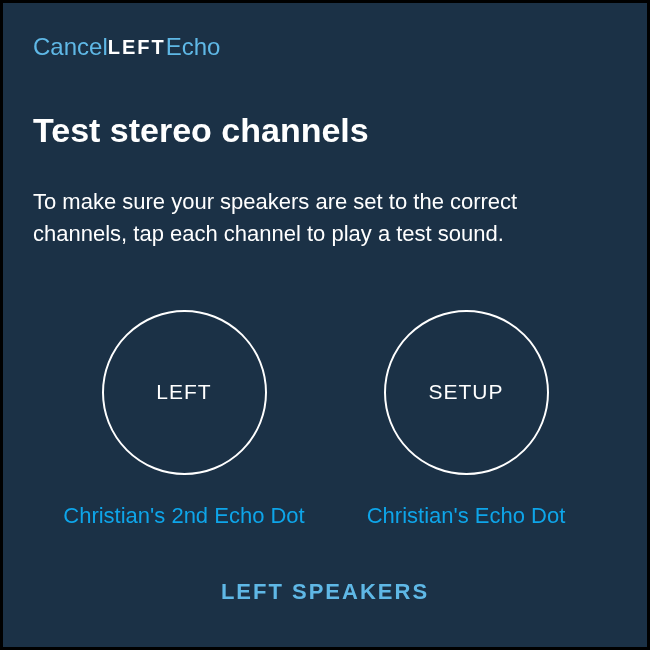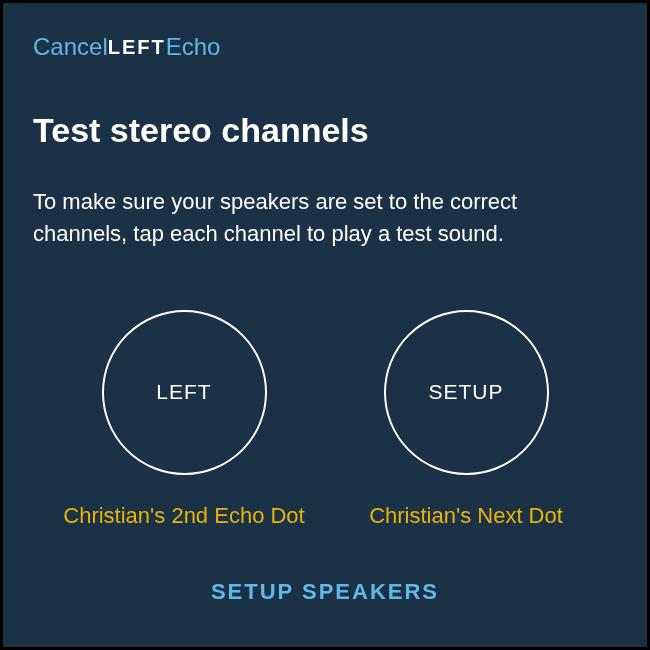--- a/index.html
+++ b/index.html
@@ -79,21 +79,21 @@
       margin-bottom: 28px;
       cursor: pointer;
     }
     .channel-label {
       color: #ffffff;
       font-size: 21px;
       font-weight: 400;
       letter-spacing: 1px;
     }
     .device-name {
-      color: #eab308;
+      color: #0ea5e9;
       font-size: 22px;
       font-weight: 400;
       text-align: center;
     }
     .swap-speakers {
       color: #5fb8e6;
       font-size: 22px;
       font-weight: 700;
       letter-spacing: 2px;
       text-align: center;
@@ -120,19 +120,19 @@
         <div class="channel-circle">
           <span class="channel-label">LEFT</span>
         </div>
         <div class="device-name">Christian's 2nd Echo Dot</div>
       </div>
 
       <div class="channel">
         <div class="channel-circle">
           <span class="channel-label">SETUP</span>
         </div>
-        <div class="device-name">Christian's Next Dot</div>
+        <div class="device-name">Christian's Echo Dot</div>
       </div>
     </div>
 
-    <div class="swap-speakers">SETUP SPEAKERS</div>
+    <div class="swap-speakers">LEFT SPEAKERS</div>
   </div>
 </div>
 
 </body></html>

